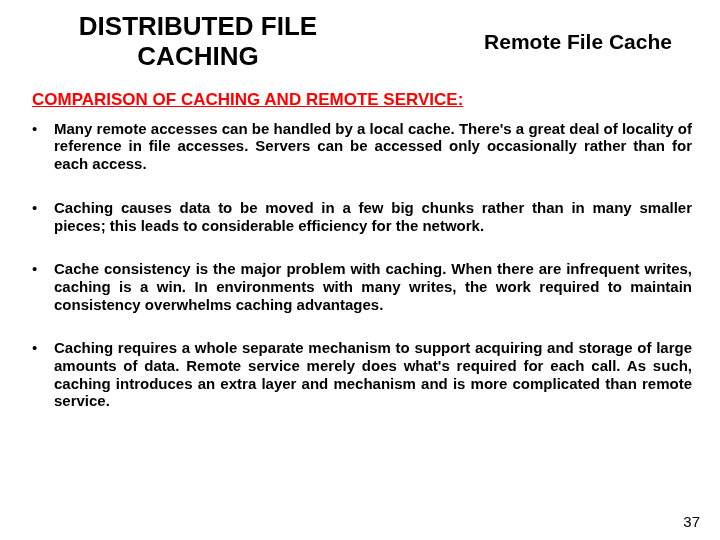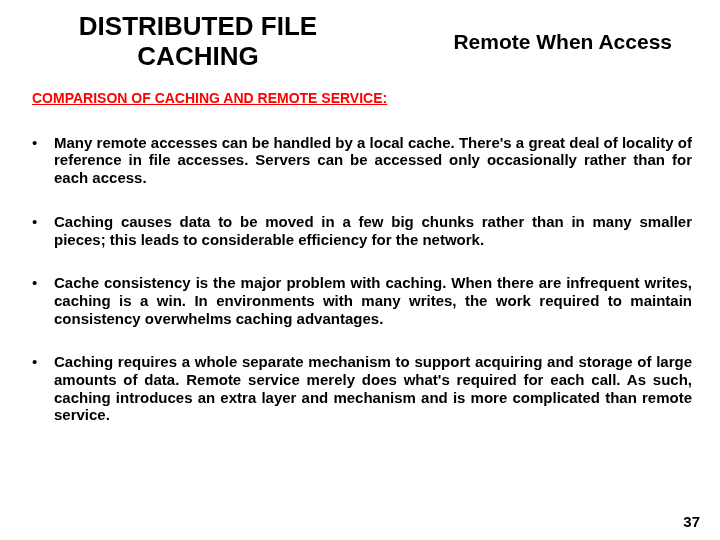--- a/index.html
+++ b/index.html
@@ -27,25 +27,25 @@
     margin-left: 10px;
   }
   .subtitle {
     font-size: 21px;
     font-weight: bold;
     text-align: right;
     margin-right: 20px;
     white-space: nowrap;
   }
   .section-heading {
-    font-size: 14px;
+    font-size: 17px;
     font-weight: bold;
     color: #ff0000;
     text-decoration: underline;
-    margin-bottom: 28px;
+    margin-bottom: 10px;
     margin-left: 4px;
   }
   ul.bullets {
     list-style: none;
     margin-left: 4px;
   }
   ul.bullets li {
     display: flex;
     align-items: flex-start;
     font-size: 15px;
@@ -60,29 +60,29 @@
   }
   ul.bullets li .text {
     flex: 1;
     font-weight: bold;
   }
   .page-number {
     position: absolute;
     right: 20px;
     bottom: 10px;
     font-size: 15px;
-    font-weight: bold;
+    font-weight: normal;
   }
 </style>
 </head>
 <body>
 
 <div class="header">
   <div class="title">DISTRIBUTED FILE CACHING</div>
-  <div class="subtitle">Remote When Access</div>
+  <div class="subtitle">Remote File Cache</div>
 </div>
 
 <div class="section-heading">COMPARISON OF CACHING AND REMOTE SERVICE:</div>
 
 <ul class="bullets">
   <li>
     <span class="dot">•</span>
     <span class="text">Many remote accesses can be handled by a local cache. There's a great deal of locality of reference in file accesses. Servers can be accessed only occasionally rather than for each access.</span>
   </li>
   <li>

